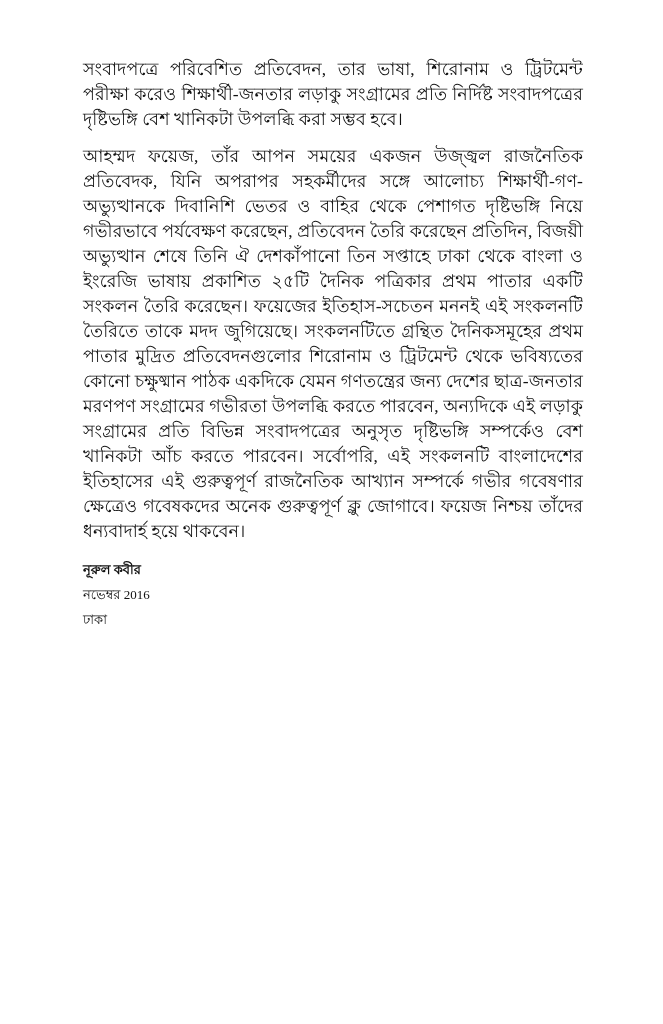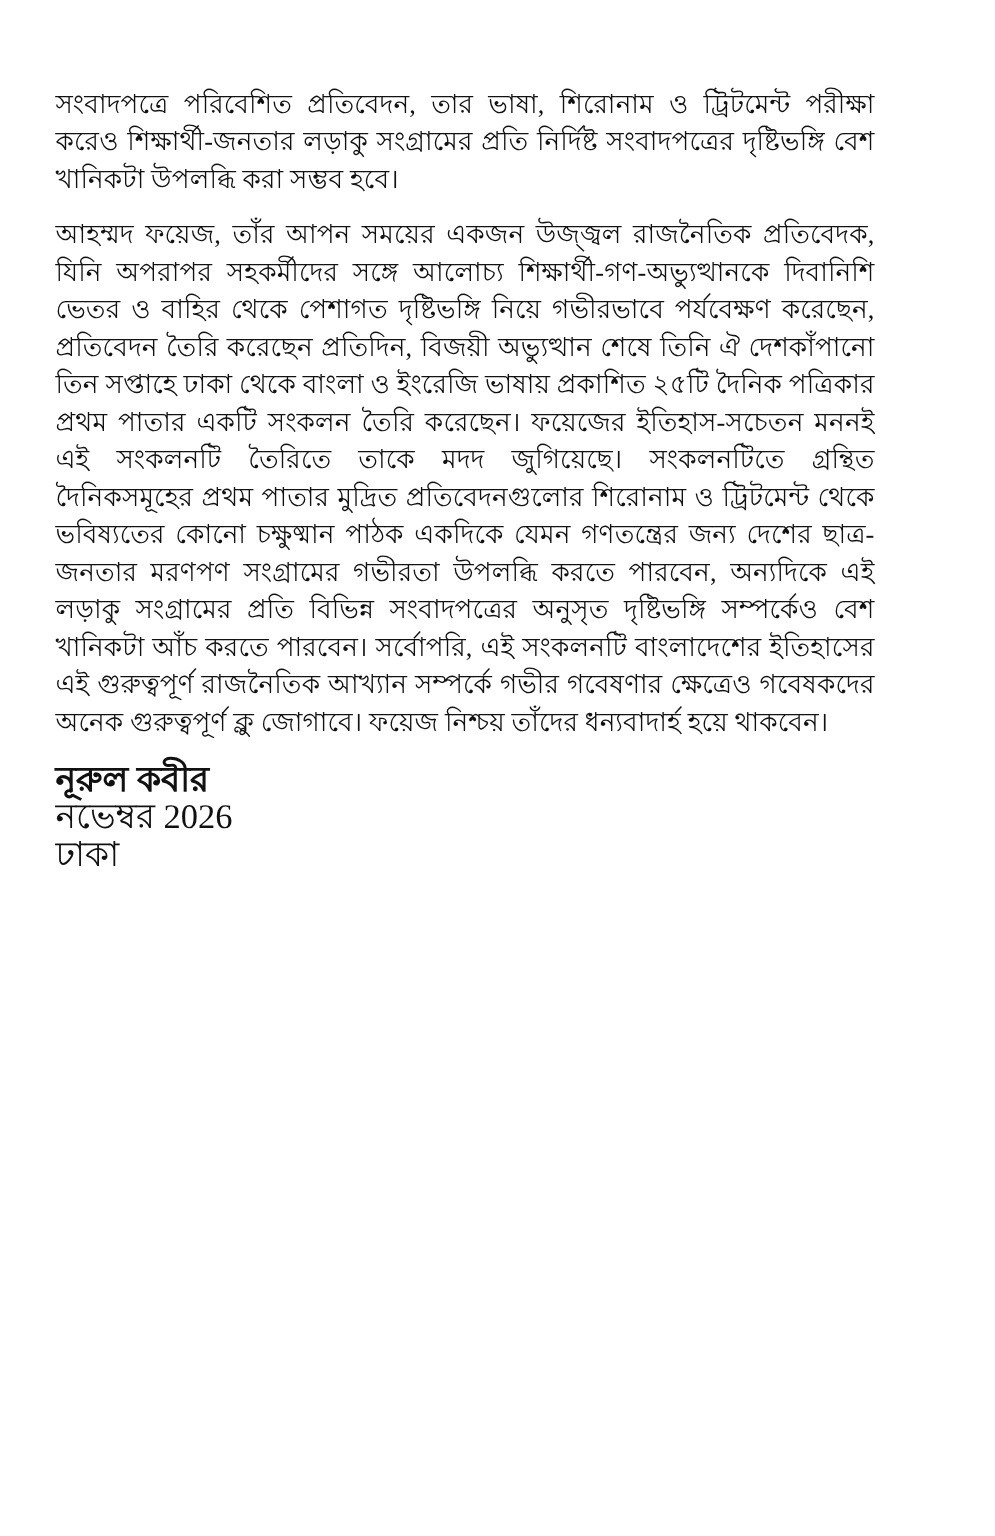--- a/index.html
+++ b/index.html
@@ -11,45 +11,45 @@
     width: 663px;
     height: 1024px;
     font-family: "Liberation Serif", "DejaVu Serif", serif;
     color: #111111;
     -webkit-font-smoothing: antialiased;
   }
   .page {
     box-sizing: border-box;
     width: 663px;
     height: 816px;
-    padding: 57px 80px 0 37px;
+    padding: 57px 80px 0 83px;
     background: #ffffff;
     overflow: hidden;
   }
   .para {
     margin: 0 0 12px 0;
     font-size: 17.5px;
     line-height: 25px;
     text-align: justify;
     text-justify: inter-word;
     letter-spacing: 0.1px;
   }
   .signature {
     margin-top: 13px;
-    font-size: 23px;
+    font-size: 13px;
     line-height: 25px;
   }
   .sig-name {
     font-weight: bold;
   }
 </style>
 </head>
 <body>
 
 <div class="page">
   <p class="para">সংবাদপত্রে পরিবেশিত প্রতিবেদন, তার ভাষা, শিরোনাম ও ট্রিটমেন্ট পরীক্ষা করেও শিক্ষার্থী-জনতার লড়াকু সংগ্রামের প্রতি নির্দিষ্ট সংবাদপত্রের দৃষ্টিভঙ্গি বেশ খানিকটা উপলব্ধি করা সম্ভব হবে।</p>
   <p class="para">আহম্মদ ফয়েজ, তাঁর আপন সময়ের একজন উজ্জ্বল রাজনৈতিক প্রতিবেদক, যিনি অপরাপর সহকর্মীদের সঙ্গে আলোচ্য শিক্ষার্থী-গণ-অভ্যুত্থানকে দিবানিশি ভেতর ও বাহির থেকে পেশাগত দৃষ্টিভঙ্গি নিয়ে গভীরভাবে পর্যবেক্ষণ করেছেন, প্রতিবেদন তৈরি করেছেন প্রতিদিন, বিজয়ী অভ্যুত্থান শেষে তিনি ঐ দেশকাঁপানো তিন সপ্তাহে ঢাকা থেকে বাংলা ও ইংরেজি ভাষায় প্রকাশিত ২৫টি দৈনিক পত্রিকার প্রথম পাতার একটি সংকলন তৈরি করেছেন। ফয়েজের ইতিহাস-সচেতন মননই এই সংকলনটি তৈরিতে তাকে মদদ জুগিয়েছে। সংকলনটিতে গ্রন্থিত দৈনিকসমূহের প্রথম পাতার মুদ্রিত প্রতিবেদনগুলোর শিরোনাম ও ট্রিটমেন্ট থেকে ভবিষ্যতের কোনো চক্ষুষ্মান পাঠক একদিকে যেমন গণতন্ত্রের জন্য দেশের ছাত্র-জনতার মরণপণ সংগ্রামের গভীরতা উপলব্ধি করতে পারবেন, অন্যদিকে এই লড়াকু সংগ্রামের প্রতি বিভিন্ন সংবাদপত্রের অনুসৃত দৃষ্টিভঙ্গি সম্পর্কেও বেশ খানিকটা আঁচ করতে পারবেন। সর্বোপরি, এই সংকলনটি বাংলাদেশের ইতিহাসের এই গুরুত্বপূর্ণ রাজনৈতিক আখ্যান সম্পর্কে গভীর গবেষণার ক্ষেত্রেও গবেষকদের অনেক গুরুত্বপূর্ণ ক্লু জোগাবে। ফয়েজ নিশ্চয় তাঁদের ধন্যবাদার্হ হয়ে থাকবেন।</p>
   <div class="signature">
     <div class="sig-name">নূরুল কবীর</div>
-    <div class="sig-date">নভেম্বর 2026</div>
+    <div class="sig-date">নভেম্বর 2016</div>
     <div class="sig-place">ঢাকা</div>
   </div>
 </div>
 
 </body></html>

